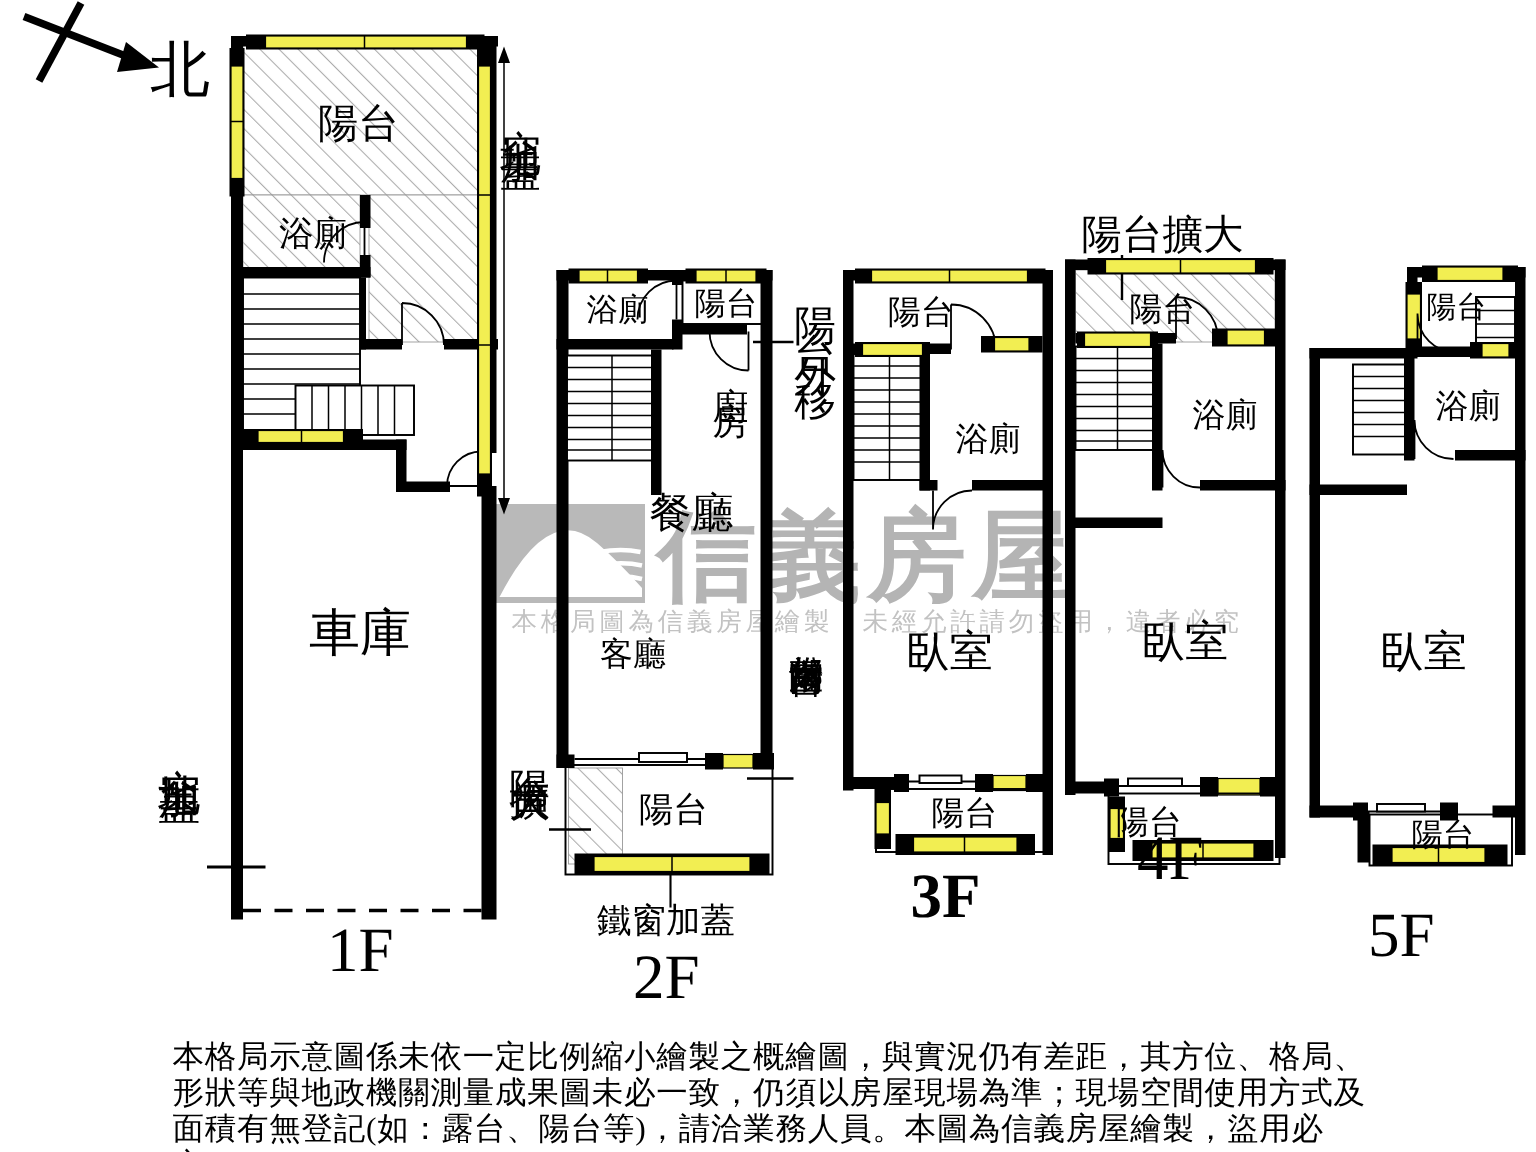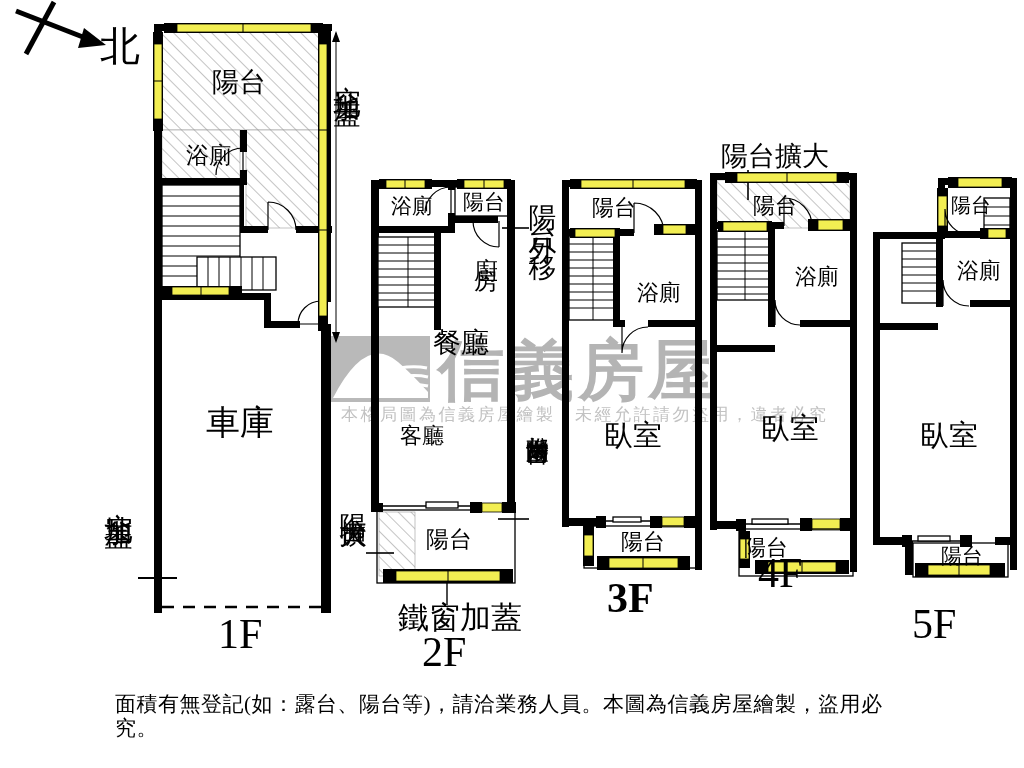--- a/index.html
+++ b/index.html
@@ -305,21 +305,21 @@
 <div class="floorlbl" style="left:218px;top:610px;">1F</div>
 <div class="vtext" style="left:333px;top:64px;font-size:27px;letter-spacing:5px;">空地加蓋</div>
 <div class="vtext" style="left:104px;top:490px;font-size:28px;letter-spacing:3px;">空地加蓋</div>
 
 <div class="lbl" style="left:391px;top:195px;font-size:21px;">浴廁</div>
 <div class="lbl" style="left:463px;top:191px;font-size:21px;">陽台</div>
 <div class="vtext" style="left:474px;top:238px;font-size:24px;letter-spacing:10px;">廚房</div>
 <div class="lbl" style="left:433px;top:328px;font-size:28px;">餐廳</div>
 <div class="lbl" style="left:400px;top:424px;font-size:22px;">客廳</div>
 <div class="lbl" style="left:426px;top:528px;font-size:23px;">陽台</div>
-<div class="lbl" style="left:398px;top:602px;font-size:31px;">鐵窗加蓋</div>
+<div class="lbl" style="left:398px;top:602px;font-size:23px;">鐵窗加蓋</div>
 <div class="floorlbl" style="left:422px;top:628px;">2F</div>
 <div class="vtext" style="left:339px;top:493px;font-size:27px;letter-spacing:2px;">陽台擴大</div>
 <div class="vtext" style="left:528px;top:183px;font-size:28px;letter-spacing:16px;">陽台外移</div>
 <div class="vtext" style="left:526px;top:418px;font-size:23px;letter-spacing:1px;">部份室內當陽台</div>
 
 <div class="lbl" style="left:592px;top:196px;font-size:22px;">陽台</div>
 <div class="lbl" style="left:637px;top:281px;font-size:22px;">浴廁</div>
 <div class="lbl" style="left:604px;top:420px;font-size:29px;">臥室</div>
 <div class="lbl" style="left:621px;top:530px;font-size:22px;">陽台</div>
 <div class="floorlbl" style="left:607px;top:574px;font-weight:bold;">3F</div>
@@ -331,14 +331,16 @@
 <div class="lbl" style="left:744px;top:536px;font-size:22px;">陽台</div>
 <div class="floorlbl" style="left:758px;top:549px;">4F</div>
 
 <div class="lbl" style="left:951px;top:195px;font-size:20px;">陽台</div>
 <div class="lbl" style="left:957px;top:259px;font-size:22px;">浴廁</div>
 <div class="lbl" style="left:920px;top:420px;font-size:29px;">臥室</div>
 <div class="lbl" style="left:941px;top:545px;font-size:21px;">陽台</div>
 <div class="floorlbl" style="left:912px;top:578px;margin-top:22px;">5F</div>
 
 <div class="disclaimer">
+  <div>本格局示意圖係未依一定比例縮小繪製之概繪圖，與實況仍有差距，其方位、格局、</div>
+  <div>形狀等與地政機關測量成果圖未必一致，仍須以房屋現場為準；現場空間使用方式及</div>
   <div>面積有無登記(如：露台、陽台等)，請洽業務人員。本圖為信義房屋繪製，盜用必究。</div>
 </div>
 
 </body></html>

